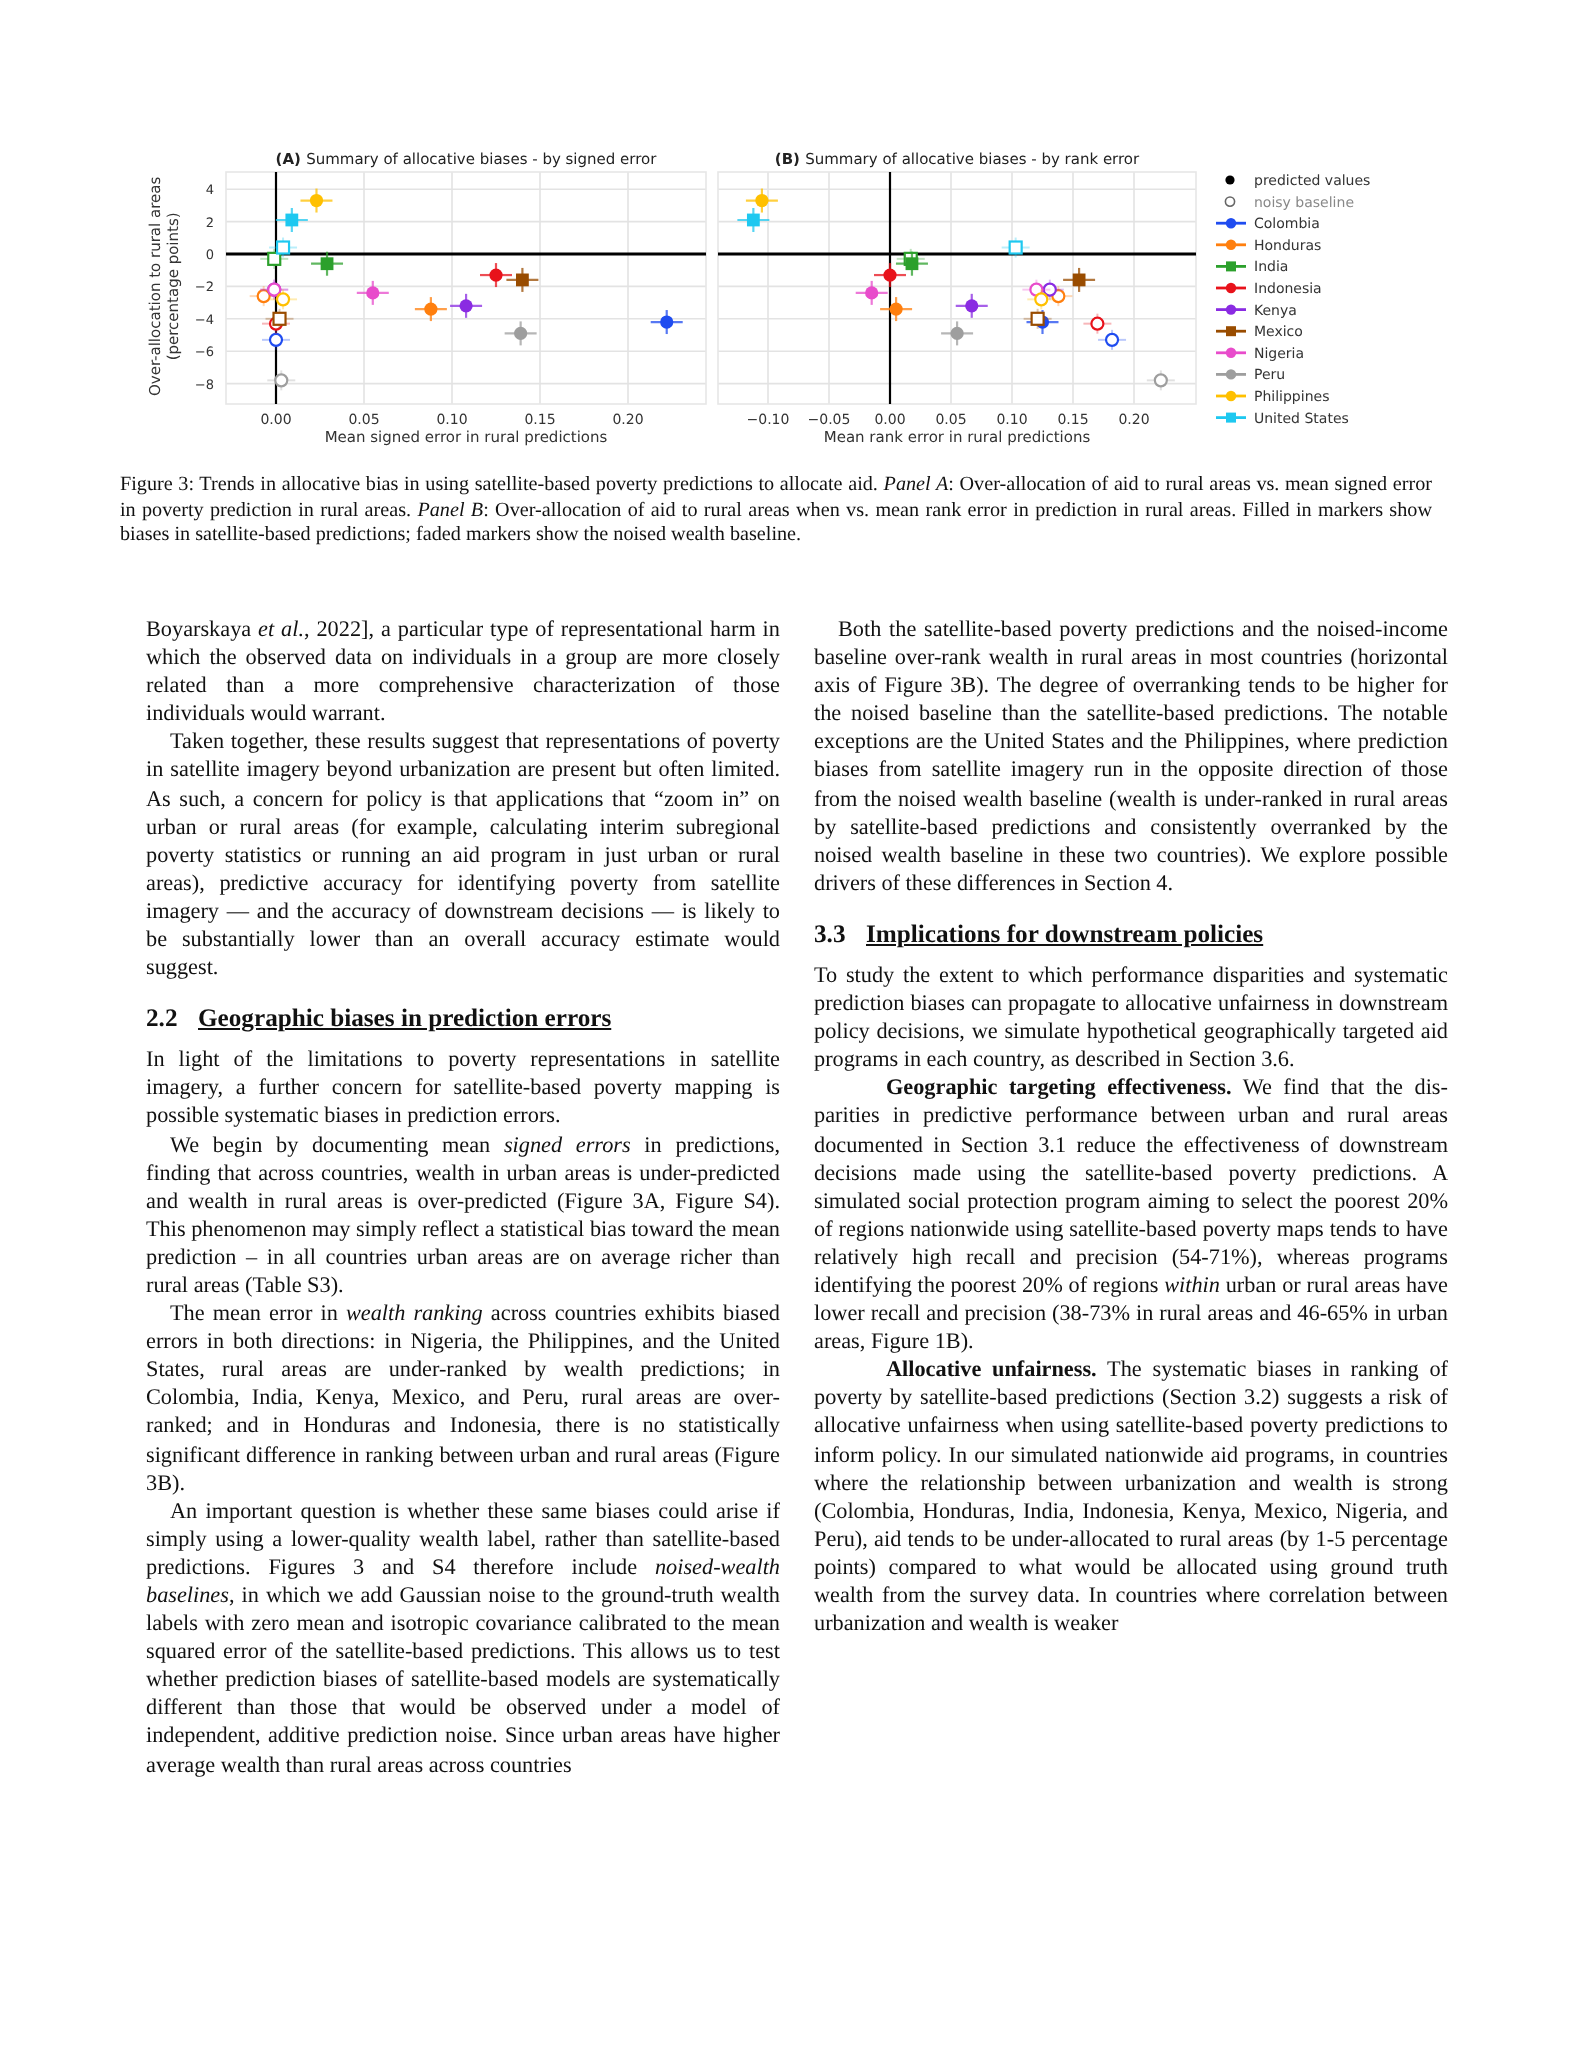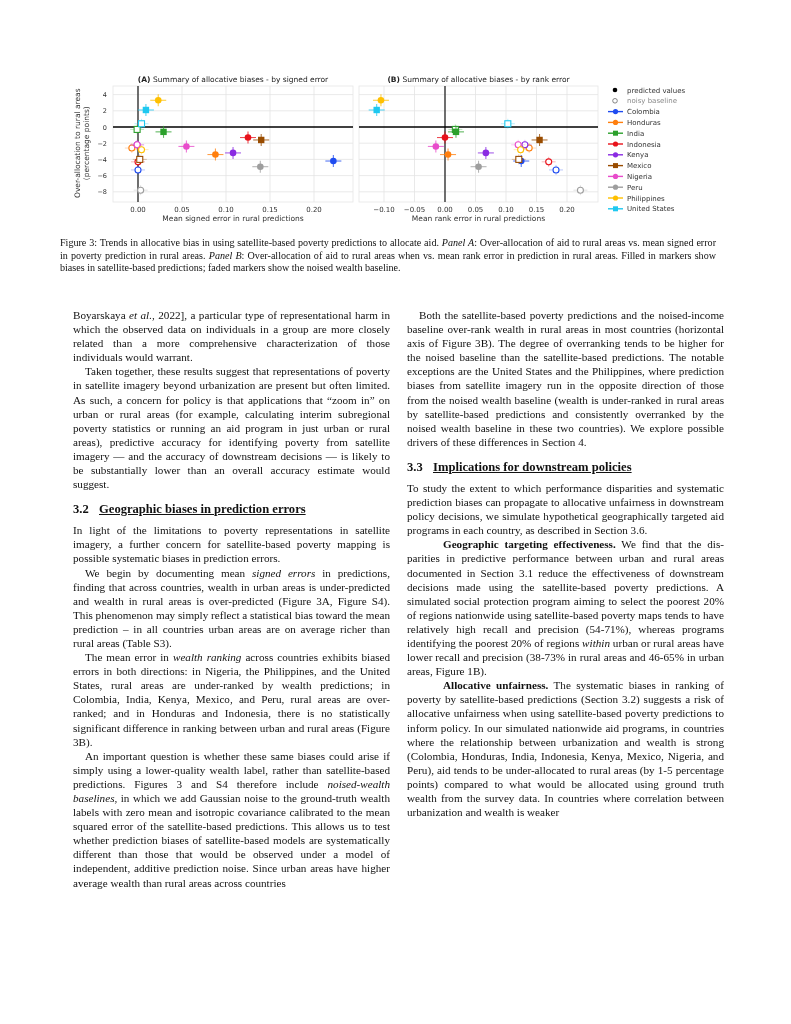--- a/index.html
+++ b/index.html
@@ -233,21 +233,21 @@
     </svg>
 </div>
 
 <div class="caption">
   <span>Figure 3:</span><span> Trends in allocative bias in using satellite-based poverty predictions to allocate aid. </span><i>Panel A</i><span>: Over-allocation of aid to rural areas vs. mean signed error in poverty prediction in rural areas. </span><i>Panel B</i><span>: Over-allocation of aid to rural areas when vs. mean rank error in prediction in rural areas. Filled in markers show biases in satellite-based predictions; faded markers show the noised wealth baseline.</span>
 </div>
 
 <div class="col left">
   <p class="noindent"><span>Boyarskaya </span><i>et al.</i><span>, 2022], a particular type of representational harm in which the observed data on individuals in a group are more closely related than a more comprehensive characteri­zation of those individuals would warrant.</span></p>
   <p>Taken together, these results suggest that representations of poverty in satellite imagery beyond urbanization are present but often limited. As such, a concern for policy is that appli­cations that “zoom in” on urban or rural areas (for example, calculating interim subregional poverty statistics or running an aid program in just urban or rural areas), predictive accu­racy for identifying poverty from satellite imagery — and the accuracy of downstream decisions — is likely to be substan­tially lower than an overall accuracy estimate would suggest.</p>
-  <h3><span class="num">3.2</span><span>Geographic biases in prediction errors</span></h3>
+  <h3><span class="num">2.2</span><span>Geographic biases in prediction errors</span></h3>
   <p class="noindent">In light of the limitations to poverty representations in satel­lite imagery, a further concern for satellite-based poverty mapping is possible systematic biases in prediction errors.</p>
   <p><span>We begin by documenting mean </span><i>signed errors</i><span> in predic­tions, finding that across countries, wealth in urban areas is under-predicted and wealth in rural areas is over-predicted (Figure 3A, Figure S4). This phenomenon may simply reflect a statistical bias toward the mean prediction – in all countries urban areas are on average richer than rural areas (Table S3).</span></p>
   <p><span>The mean error in </span><i>wealth ranking</i><span> across countries exhibits biased errors in both directions: in Nigeria, the Philippines, and the United States, rural areas are under-ranked by wealth predictions; in Colombia, India, Kenya, Mexico, and Peru, rural areas are over-ranked; and in Honduras and Indonesia, there is no statistically significant difference in ranking be­tween urban and rural areas (Figure 3B).</span></p>
   <p><span>An important question is whether these same biases could arise if simply using a lower-quality wealth label, rather than satellite-based predictions. Figures 3 and S4 therefore in­clude </span><i>noised-wealth baselines</i><span>, in which we add Gaussian noise to the ground-truth wealth labels with zero mean and isotropic covariance calibrated to the mean squared error of the satellite-based predictions. This allows us to test whether prediction biases of satellite-based models are systematically different than those that would be observed under a model of independent, additive prediction noise. Since urban areas have higher average wealth than rural areas across countries</span></p>
 </div>
 
 <div class="col right">
   <p>Both the satellite-based poverty predictions and the noised-income baseline over-rank wealth in rural areas in most coun­tries (horizontal axis of Figure 3B). The degree of over­ranking tends to be higher for the noised baseline than the satellite-based predictions. The notable exceptions are the United States and the Philippines, where prediction biases from satellite imagery run in the opposite direction of those from the noised wealth baseline (wealth is under-ranked in ru­ral areas by satellite-based predictions and consistently over­ranked by the noised wealth baseline in these two countries). We explore possible drivers of these differences in Section 4.</p>
   <h3><span class="num">3.3</span><span>Implications for downstream policies</span></h3>
   <p class="noindent">To study the extent to which performance disparities and sys­tematic prediction biases can propagate to allocative unfair­ness in downstream policy decisions, we simulate hypotheti­cal geographically targeted aid programs in each country, as described in Section 3.6.</p>

